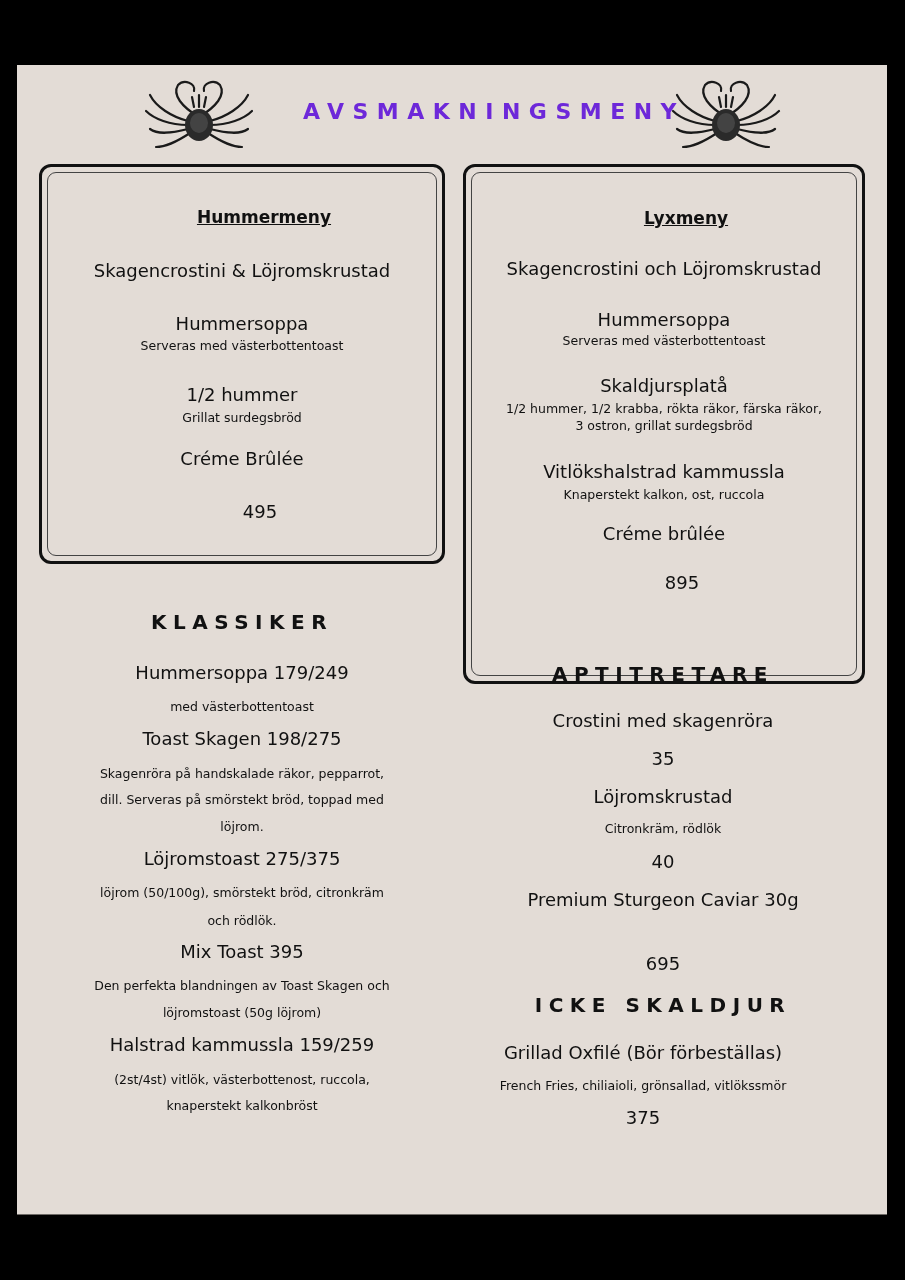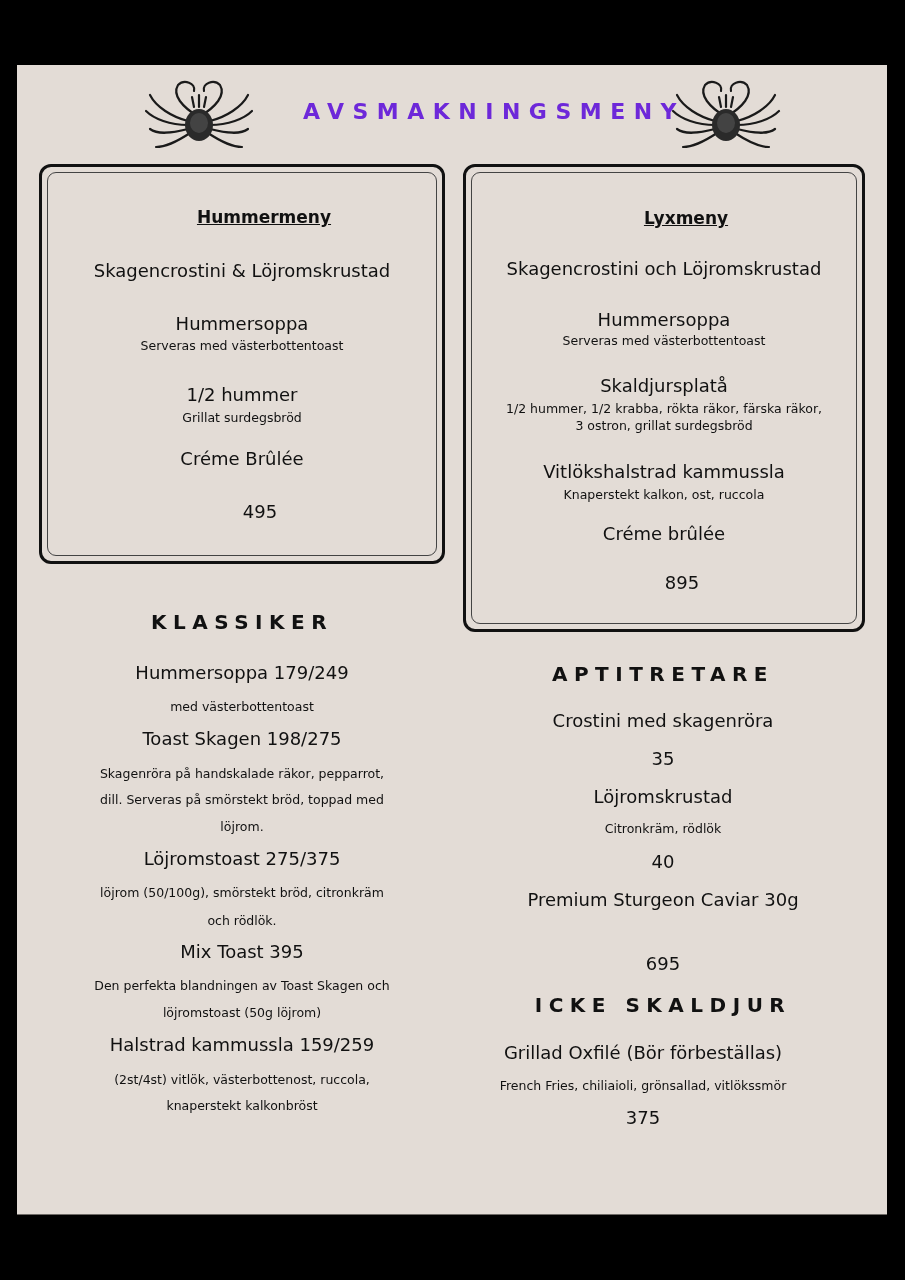--- a/index.html
+++ b/index.html
@@ -23,21 +23,21 @@
 
   .box {
     position:absolute; border:3px solid #111; border-radius:12px; box-sizing:border-box;
   }
   .box .inner {
     position:absolute; left:5px; top:5px; right:5px; bottom:5px;
     border:1px solid #444; border-radius:9px;
   }
   .box .content { position:absolute; left:0; right:0; top:0; text-align:center; }
   .box1 { left:22px; top:99px; width:406px; height:400px; }
-  .box2 { left:446px; top:99px; width:402px; height:468px; }
+  .box2 { left:446px; top:99px; width:402px; height:520px; }
 
   .mhead { font-weight:bold; text-decoration:underline; font-size:17px;margin-left:44px; }
   .mitem { font-size:18px; }
   .mdesc { font-size:12.5px; line-height:16px; }
   .price { font-size:18px;padding-left:36px; }
 
   .abs { position:absolute; left:0; right:0; text-align:center; white-space:nowrap; }
 
   .sect {
     position:absolute; text-align:center; font-weight:bold; font-size:20px; letter-spacing:6.5px;

